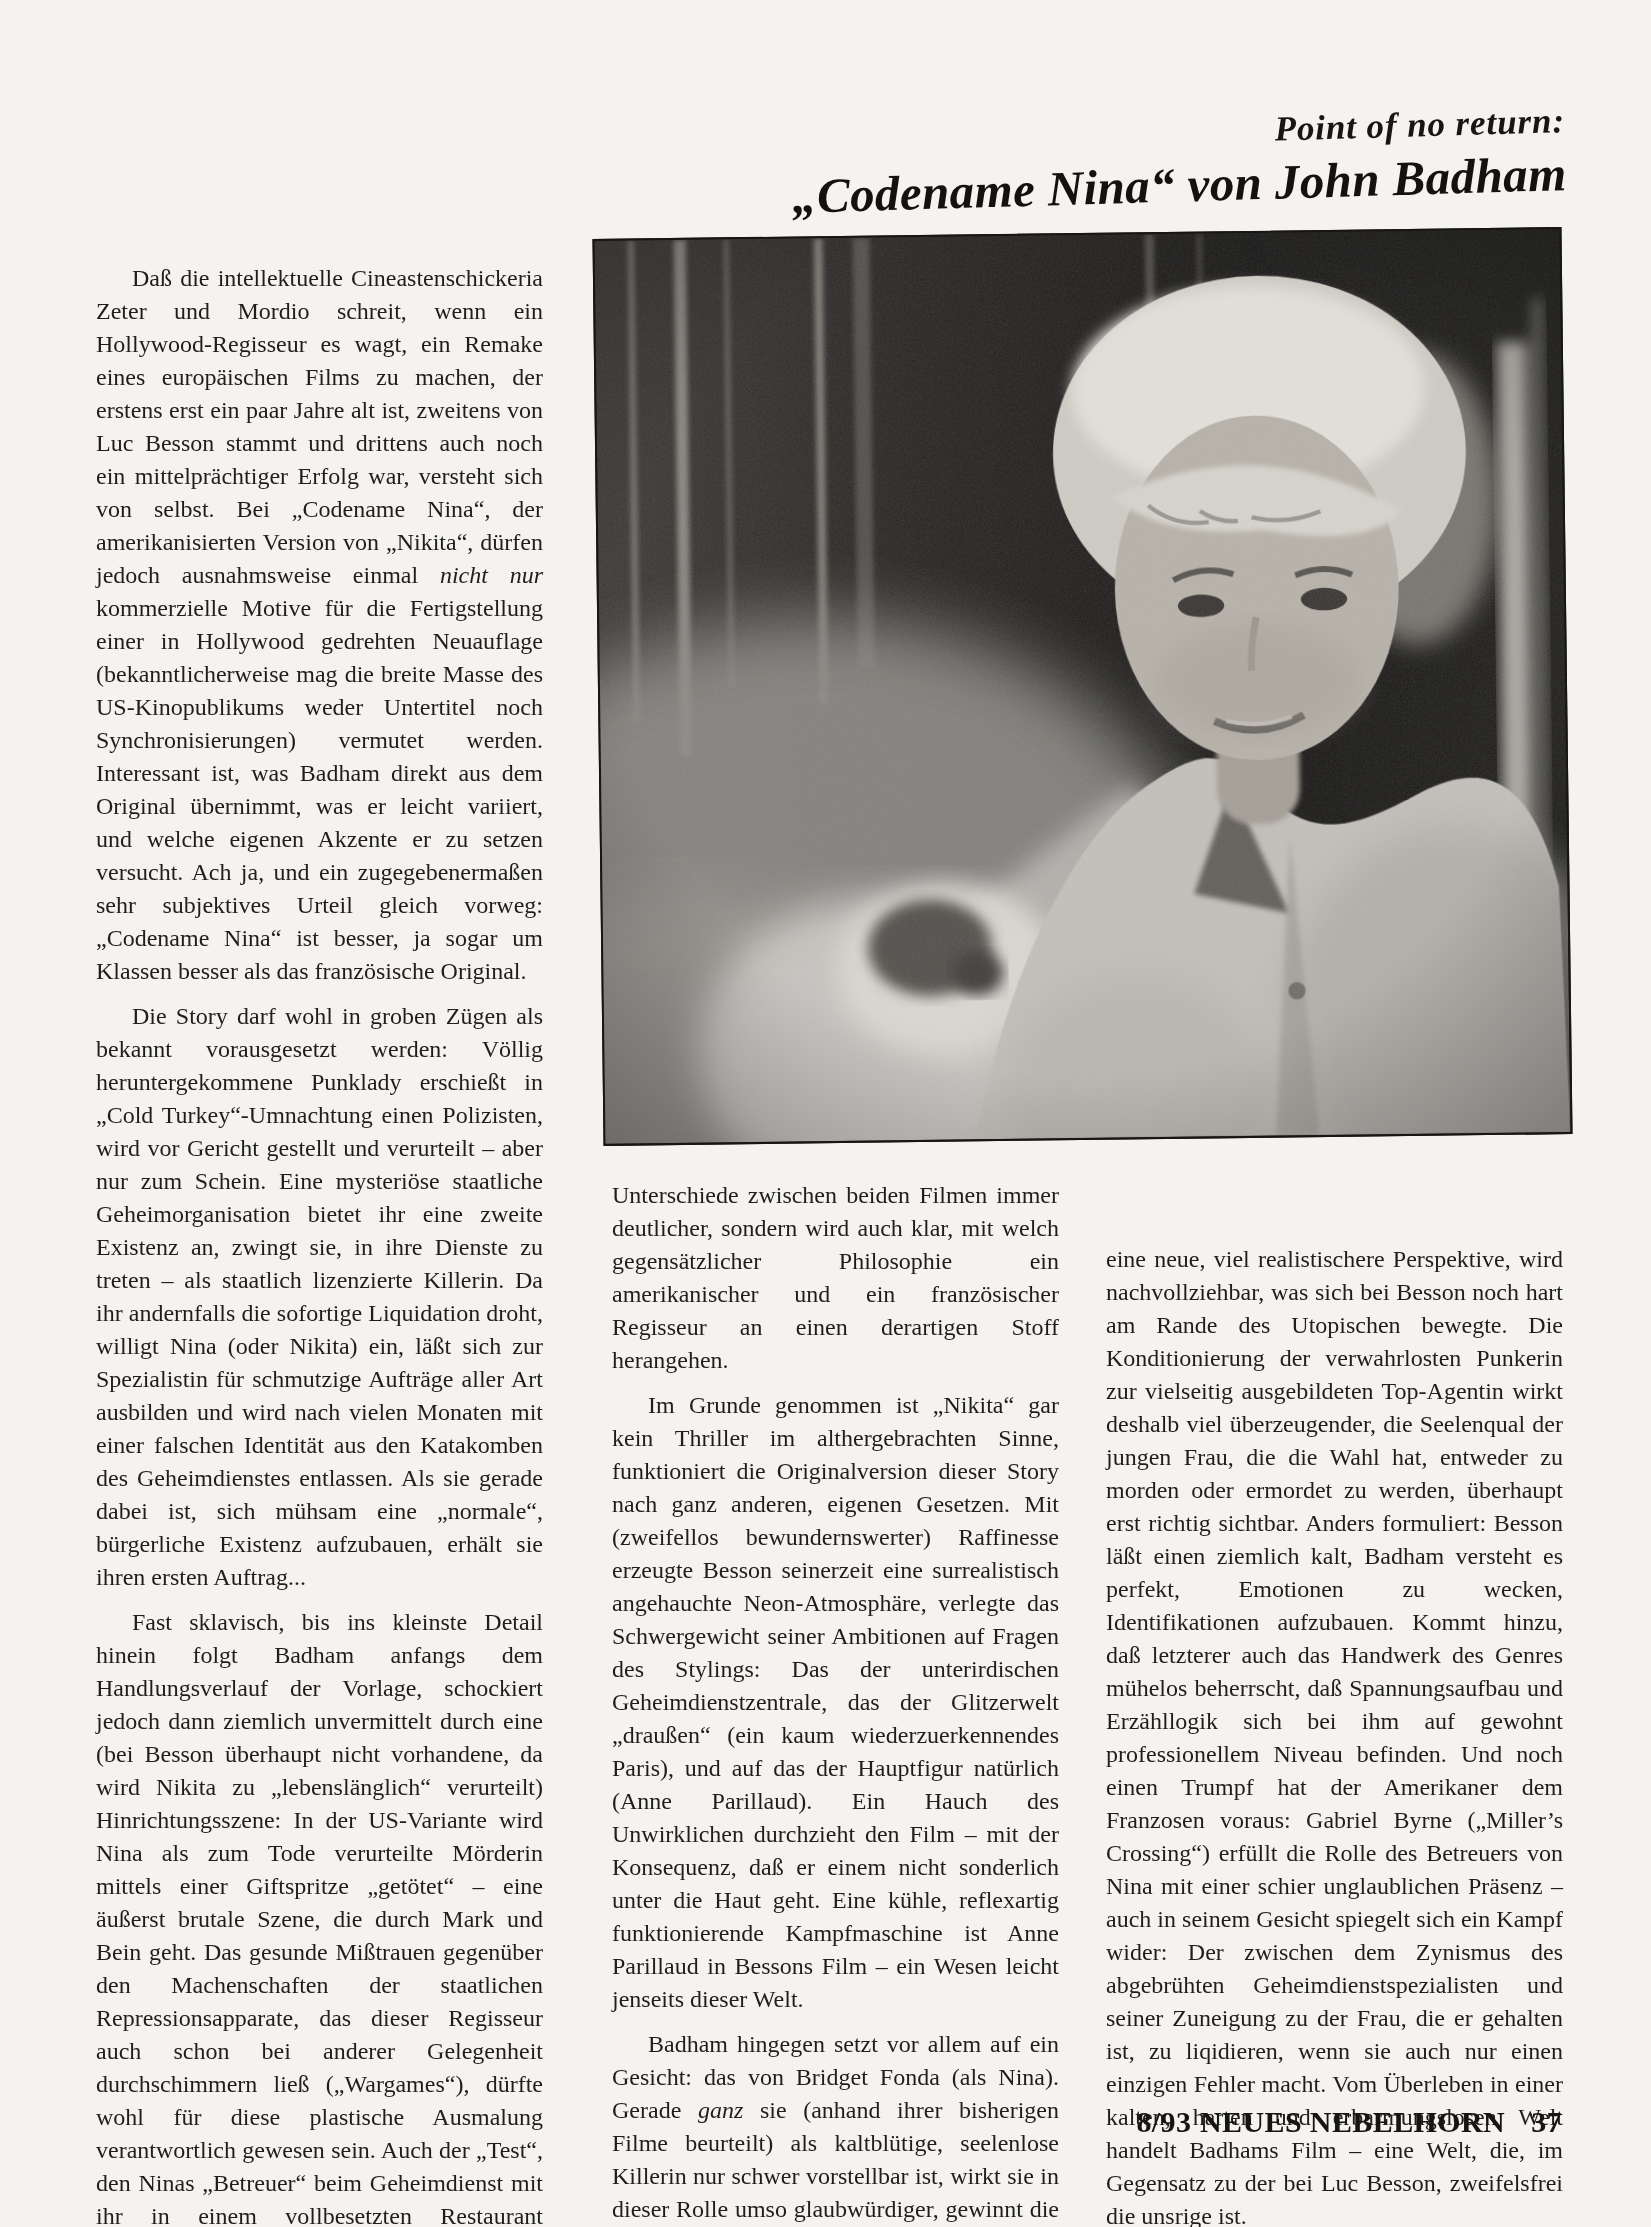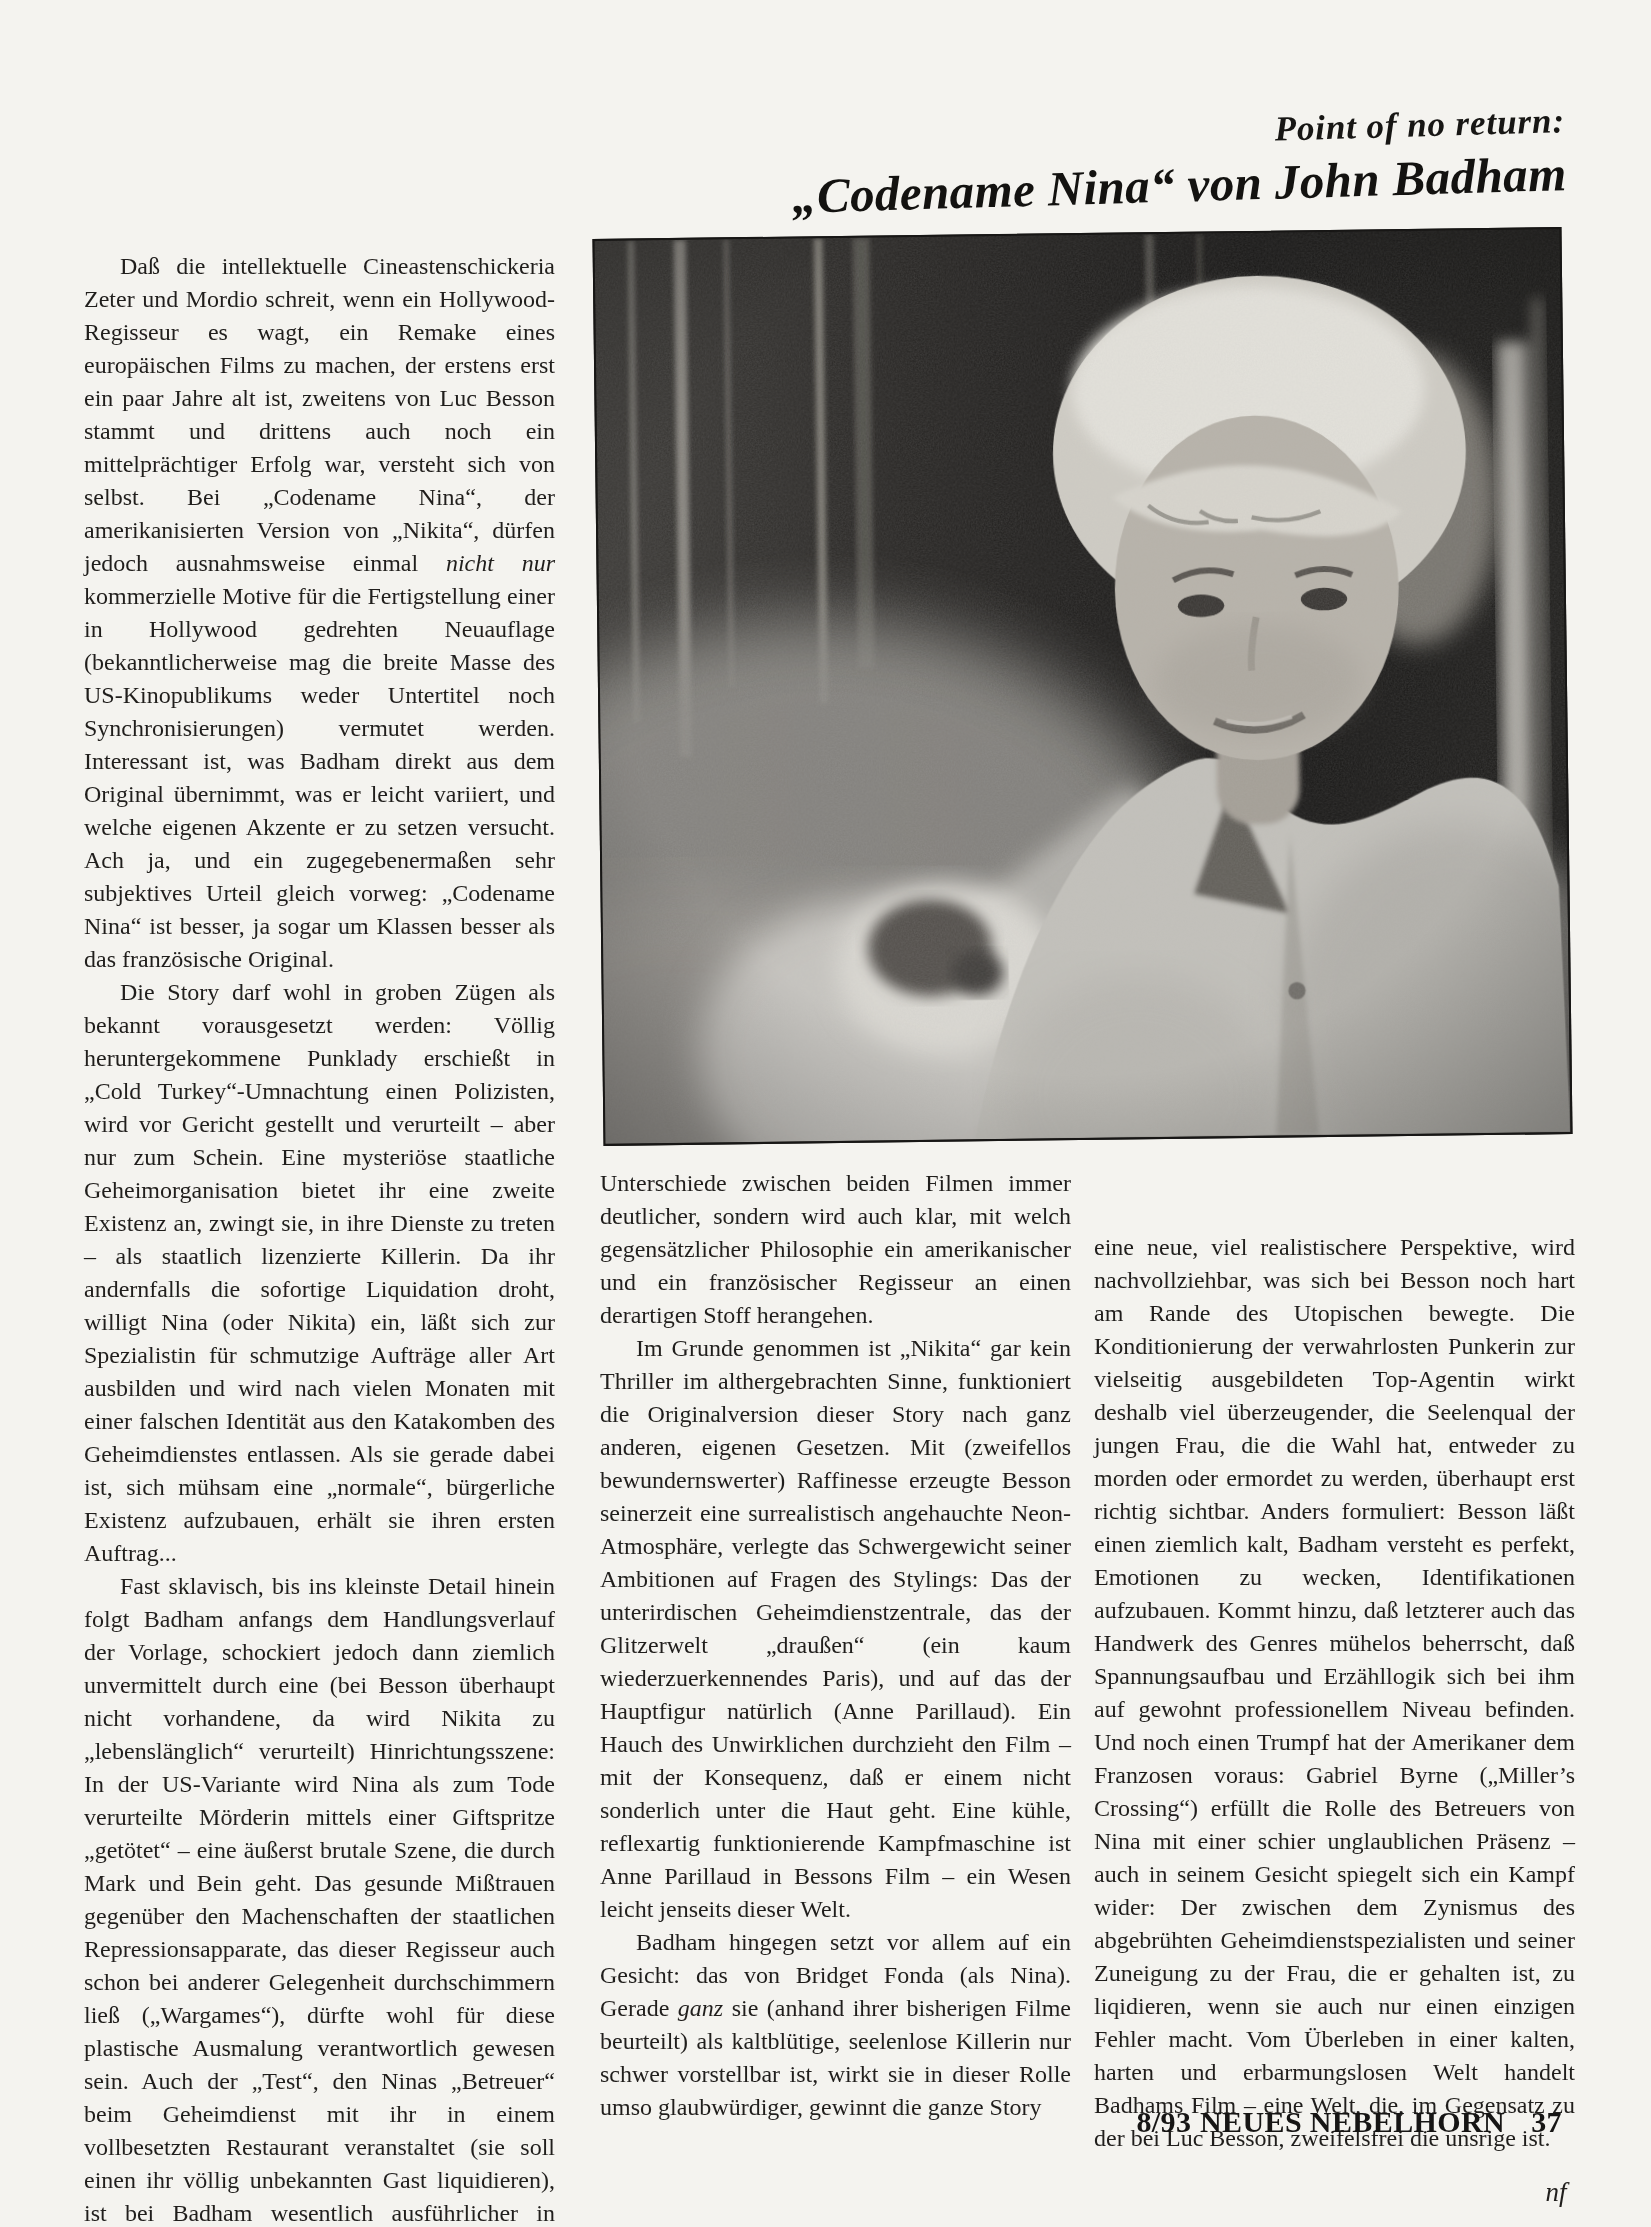--- a/index.html
+++ b/index.html
@@ -46,21 +46,21 @@
   }
   .photo svg{display:block;width:100%;height:100%;}
   
   .col{
     position:absolute;
     text-align:justify;
     font-size:24px;
     line-height:33px;
     color:#201e1c;
   }
-  .col p{margin:0;padding:0;}
+  .col p{margin:12px;padding:0;}
   .col p.indent{text-indent:36px;}
   .col-left{left:84px;top:250px;width:471px;}
   .col-middle{left:600px;top:1167px;width:471px;}
   .col-right{left:1094px;top:1231px;width:481px;}
   .signature{
     text-align:right;
     font-style:italic;
     font-size:27px;
     padding-right:8.6px;
     margin-top:21px;

